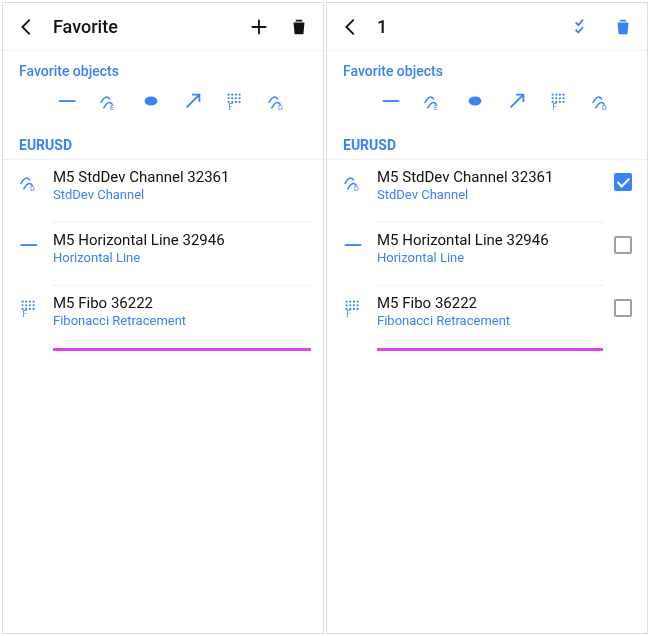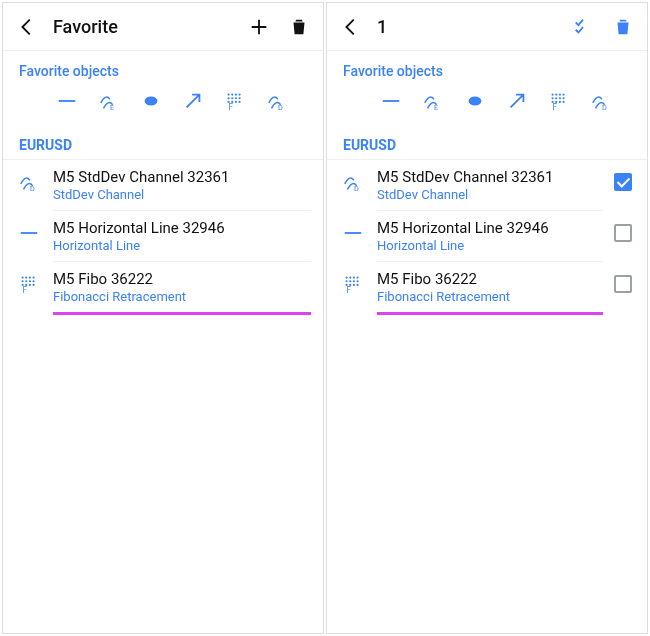--- a/index.html
+++ b/index.html
@@ -82,21 +82,21 @@
     .row-icon {
       width: 24px; height: 24px;
       display: flex; align-items: center; justify-content: center;
       color: #3b82f6;
       margin-top: 2px;
       flex-shrink: 0;
     }
     .row-text {
       flex: 1;
       margin-left: 12px;
-      padding-bottom: 8px;
+      padding-bottom: 20px;
       border-bottom: 1px solid #eee;
       min-width: 0;
     }
     .row:last-child .row-text { border-bottom: 3px solid #d946ef; }
     .row-title {
       font-size: 15px;
       color: #111;
     }
     .row-sub {
       font-size: 13px;

